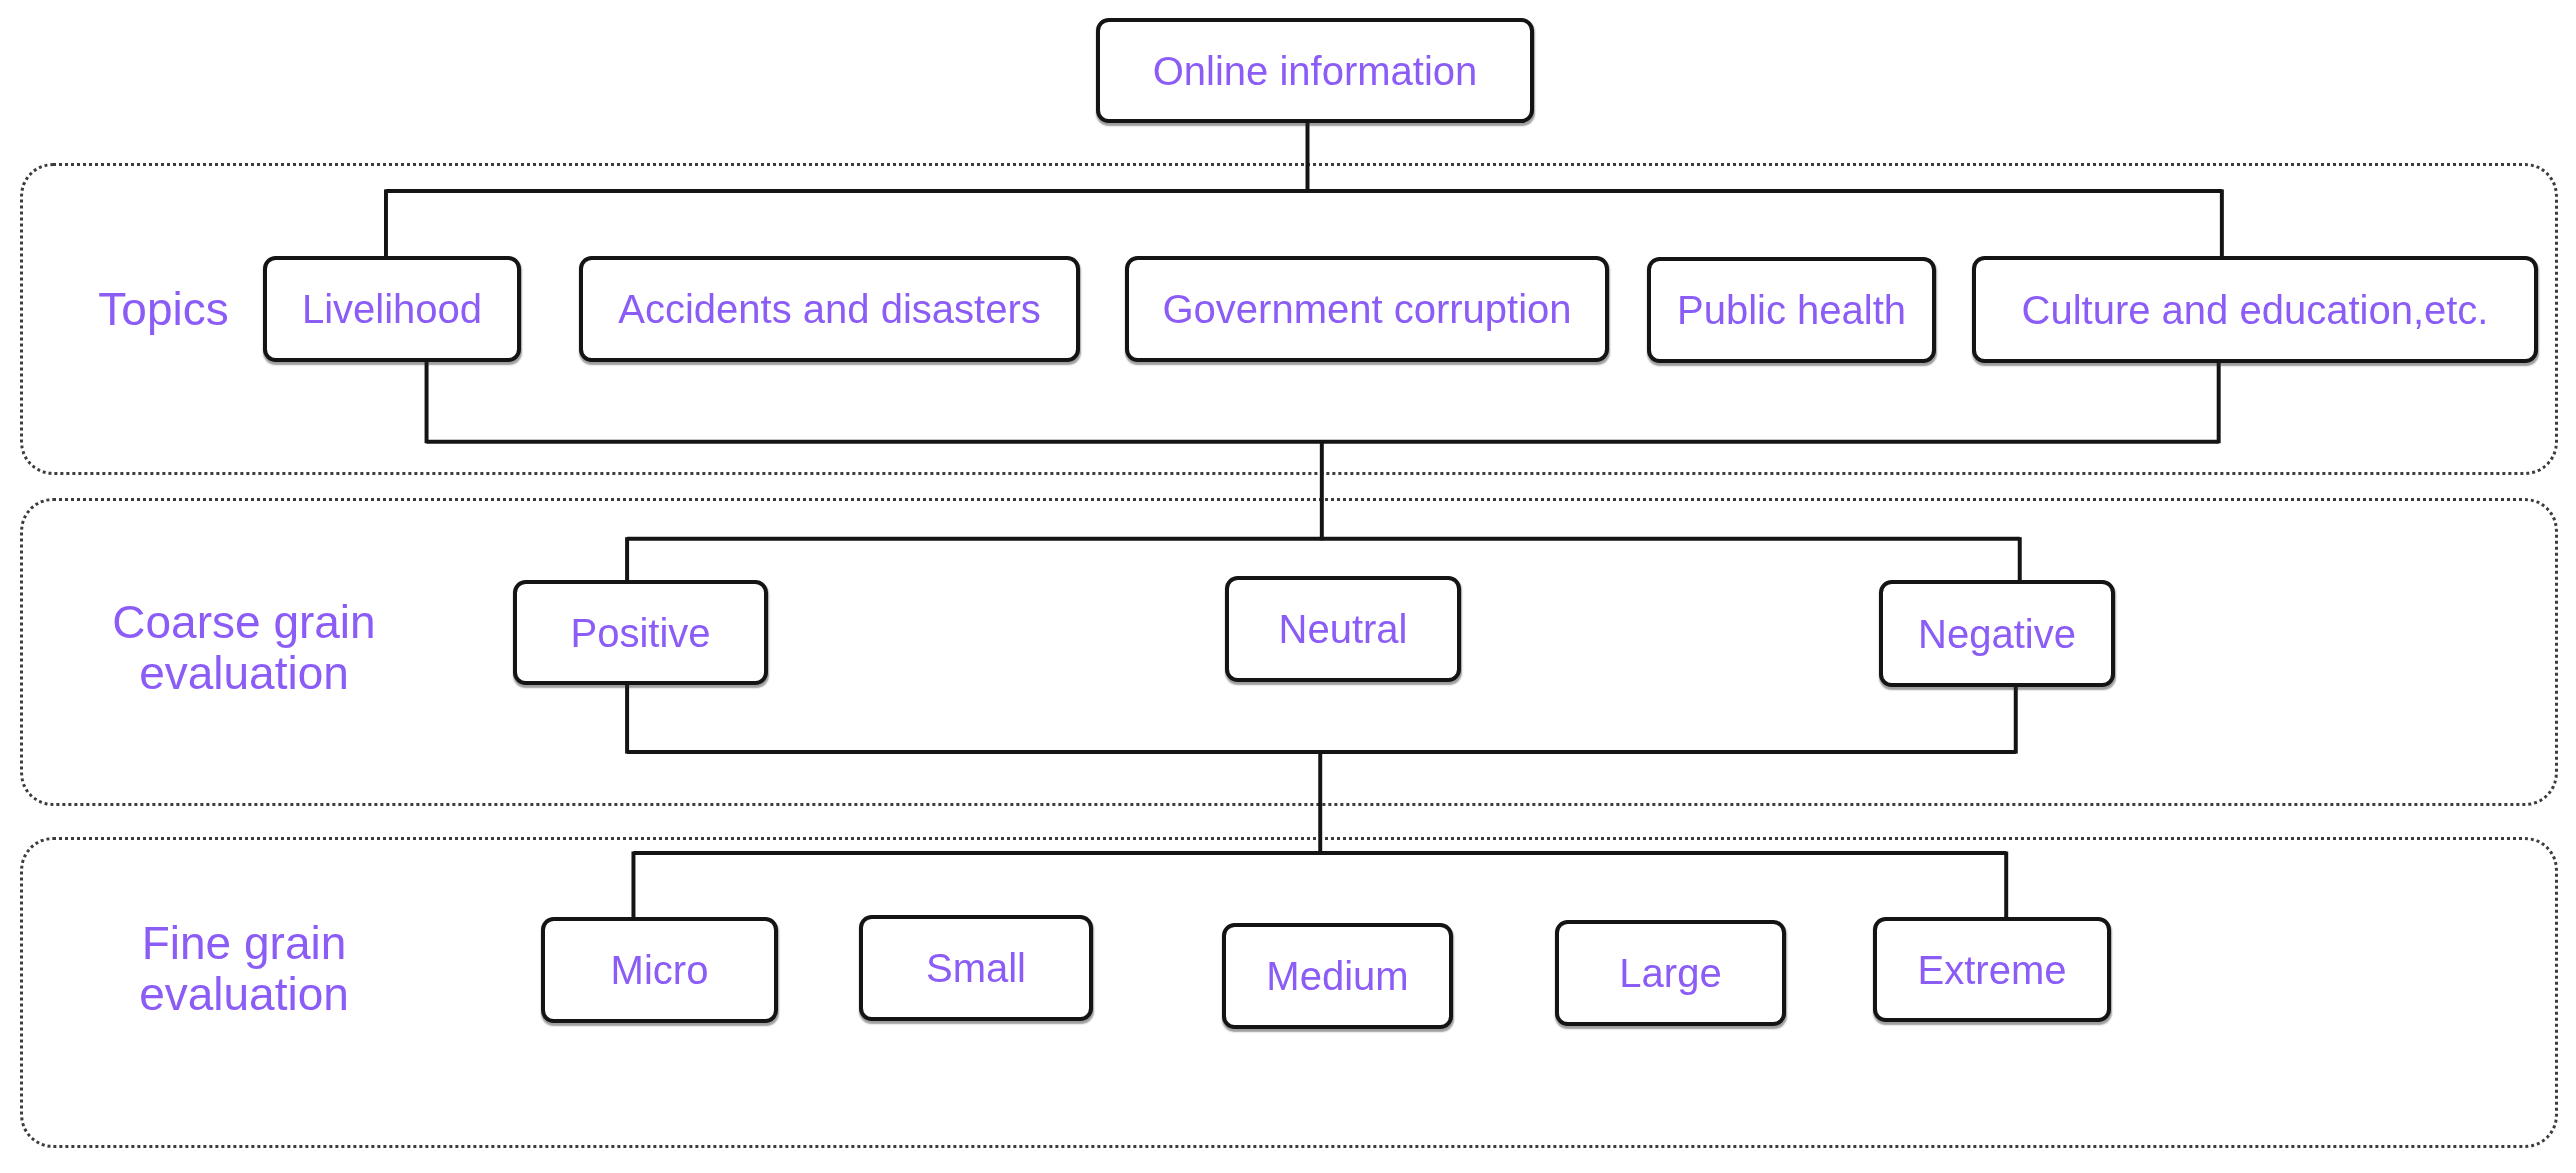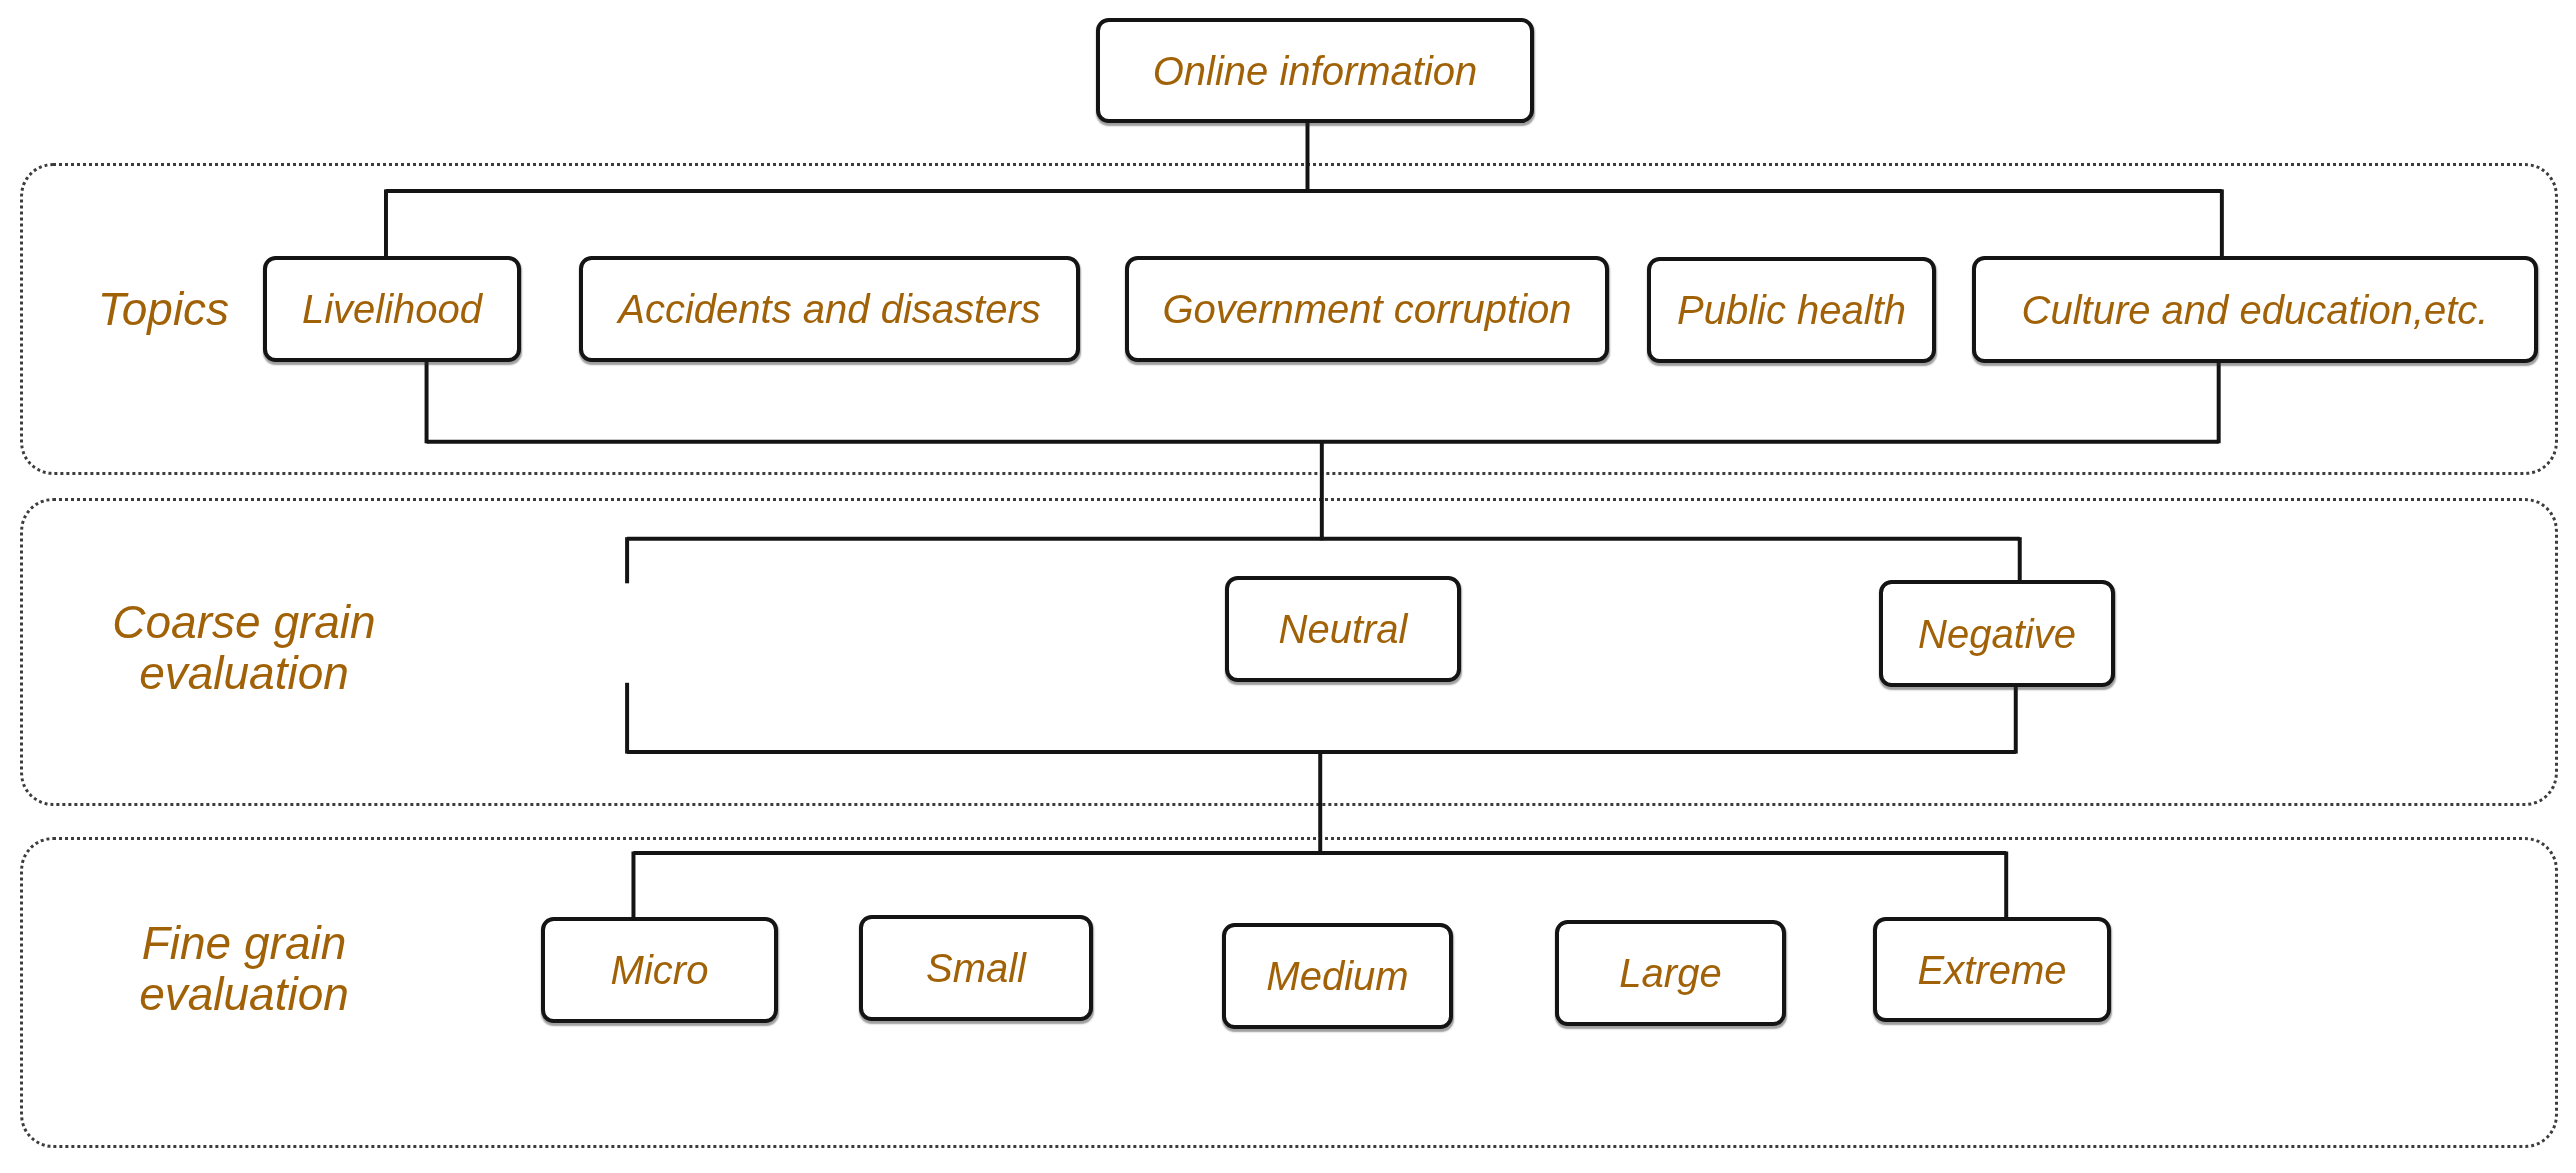--- a/index.html
+++ b/index.html
@@ -6,23 +6,22 @@
     margin: 0;
     padding: 0;
     background: #ffffff;
   }
   #canvas {
     position: relative;
     width: 2576px;
     height: 1173px;
     background: #ffffff;
     font-family: "Liberation Sans", sans-serif;
-    color: #a16207;
+    color: #8b5cf6;
     overflow: hidden;
-    font-style: italic;
   }
   .section-outline {
     position: absolute;
     border: 3.2px dotted #3c3c3c;
     border-radius: 33px;
     background: transparent;
   }
   .connectors {
     position: absolute;
     left: 0;
@@ -114,20 +113,23 @@
   <div class="node" style="left:1125px; top:256px; width:484px; height:106px;">
     <span>Government corruption</span>
   </div>
   <div class="node" style="left:1647px; top:257px; width:289px; height:106px;">
     <span>Public health</span>
   </div>
   <div class="node" style="left:1972px; top:256px; width:566px; height:107px;">
     <span>Culture and education,etc.</span>
   </div>
 
+  <div class="node" style="left:513px; top:580px; width:255px; height:105px;">
+    <span>Positive</span>
+  </div>
   <div class="node" style="left:1225px; top:576px; width:236px; height:106px;">
     <span>Neutral</span>
   </div>
   <div class="node" style="left:1879px; top:580px; width:236px; height:107px;">
     <span>Negative</span>
   </div>
 
   <div class="node" style="left:505px; top:917px; width:237px; height:106px;margin-left:36px;">
     <span>Micro</span>
   </div>

